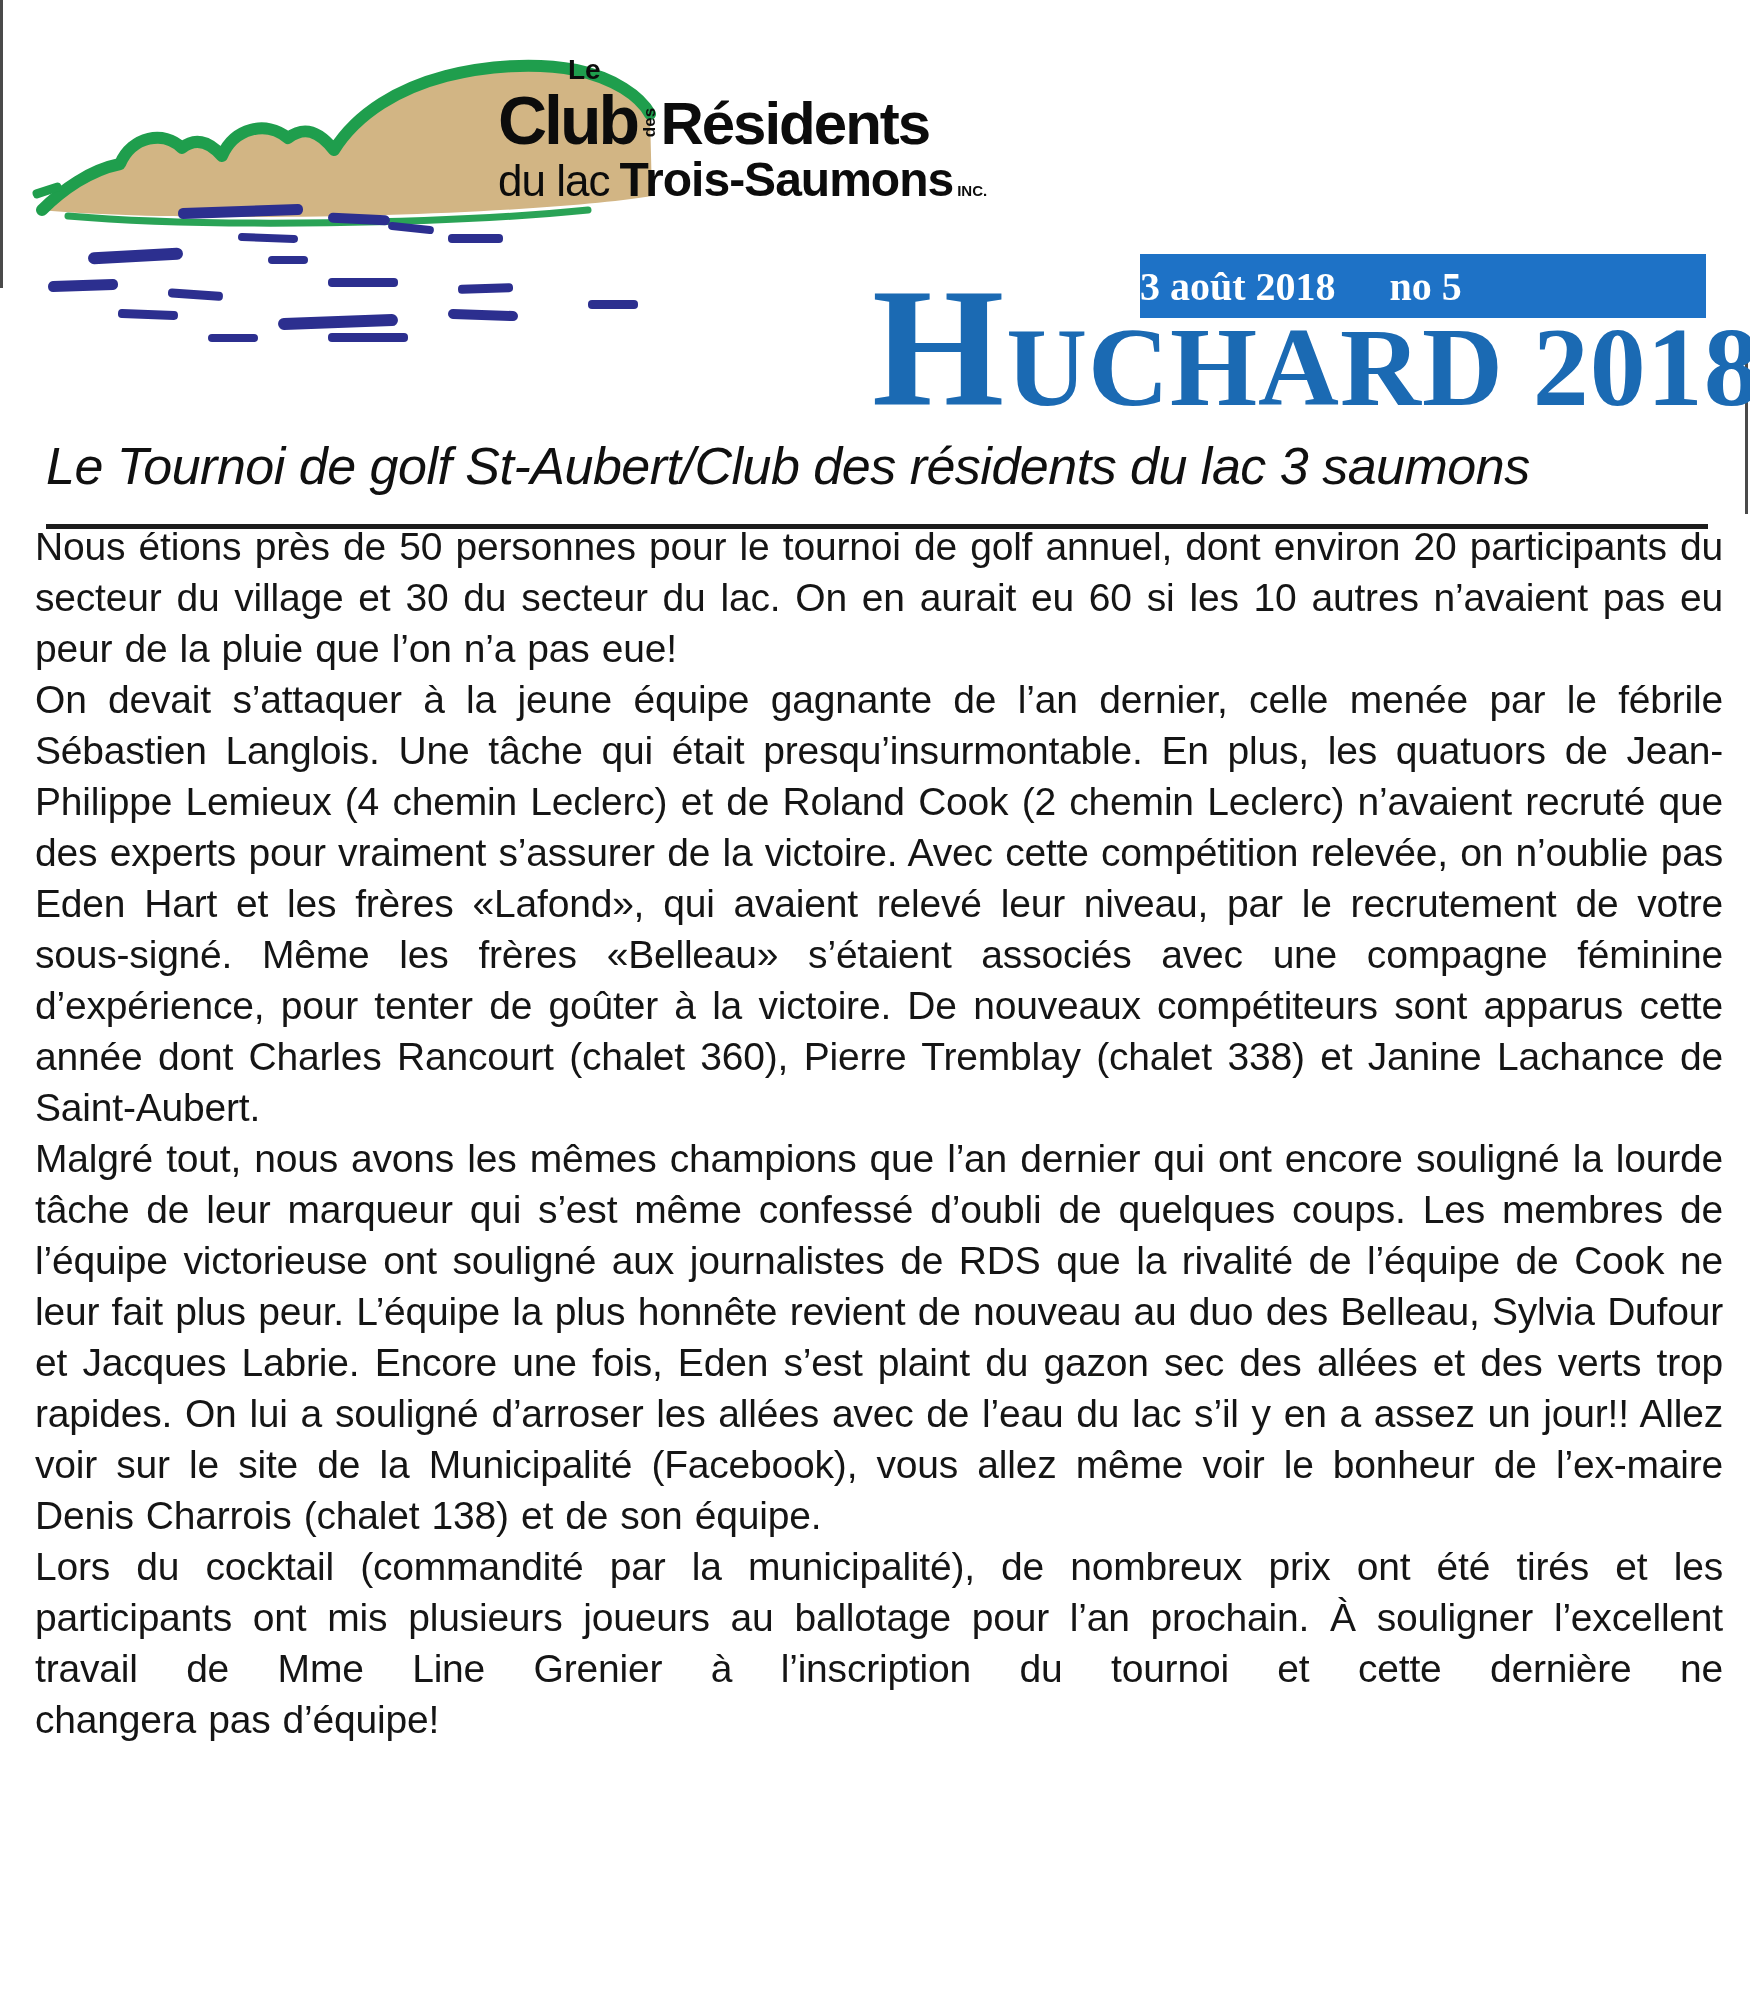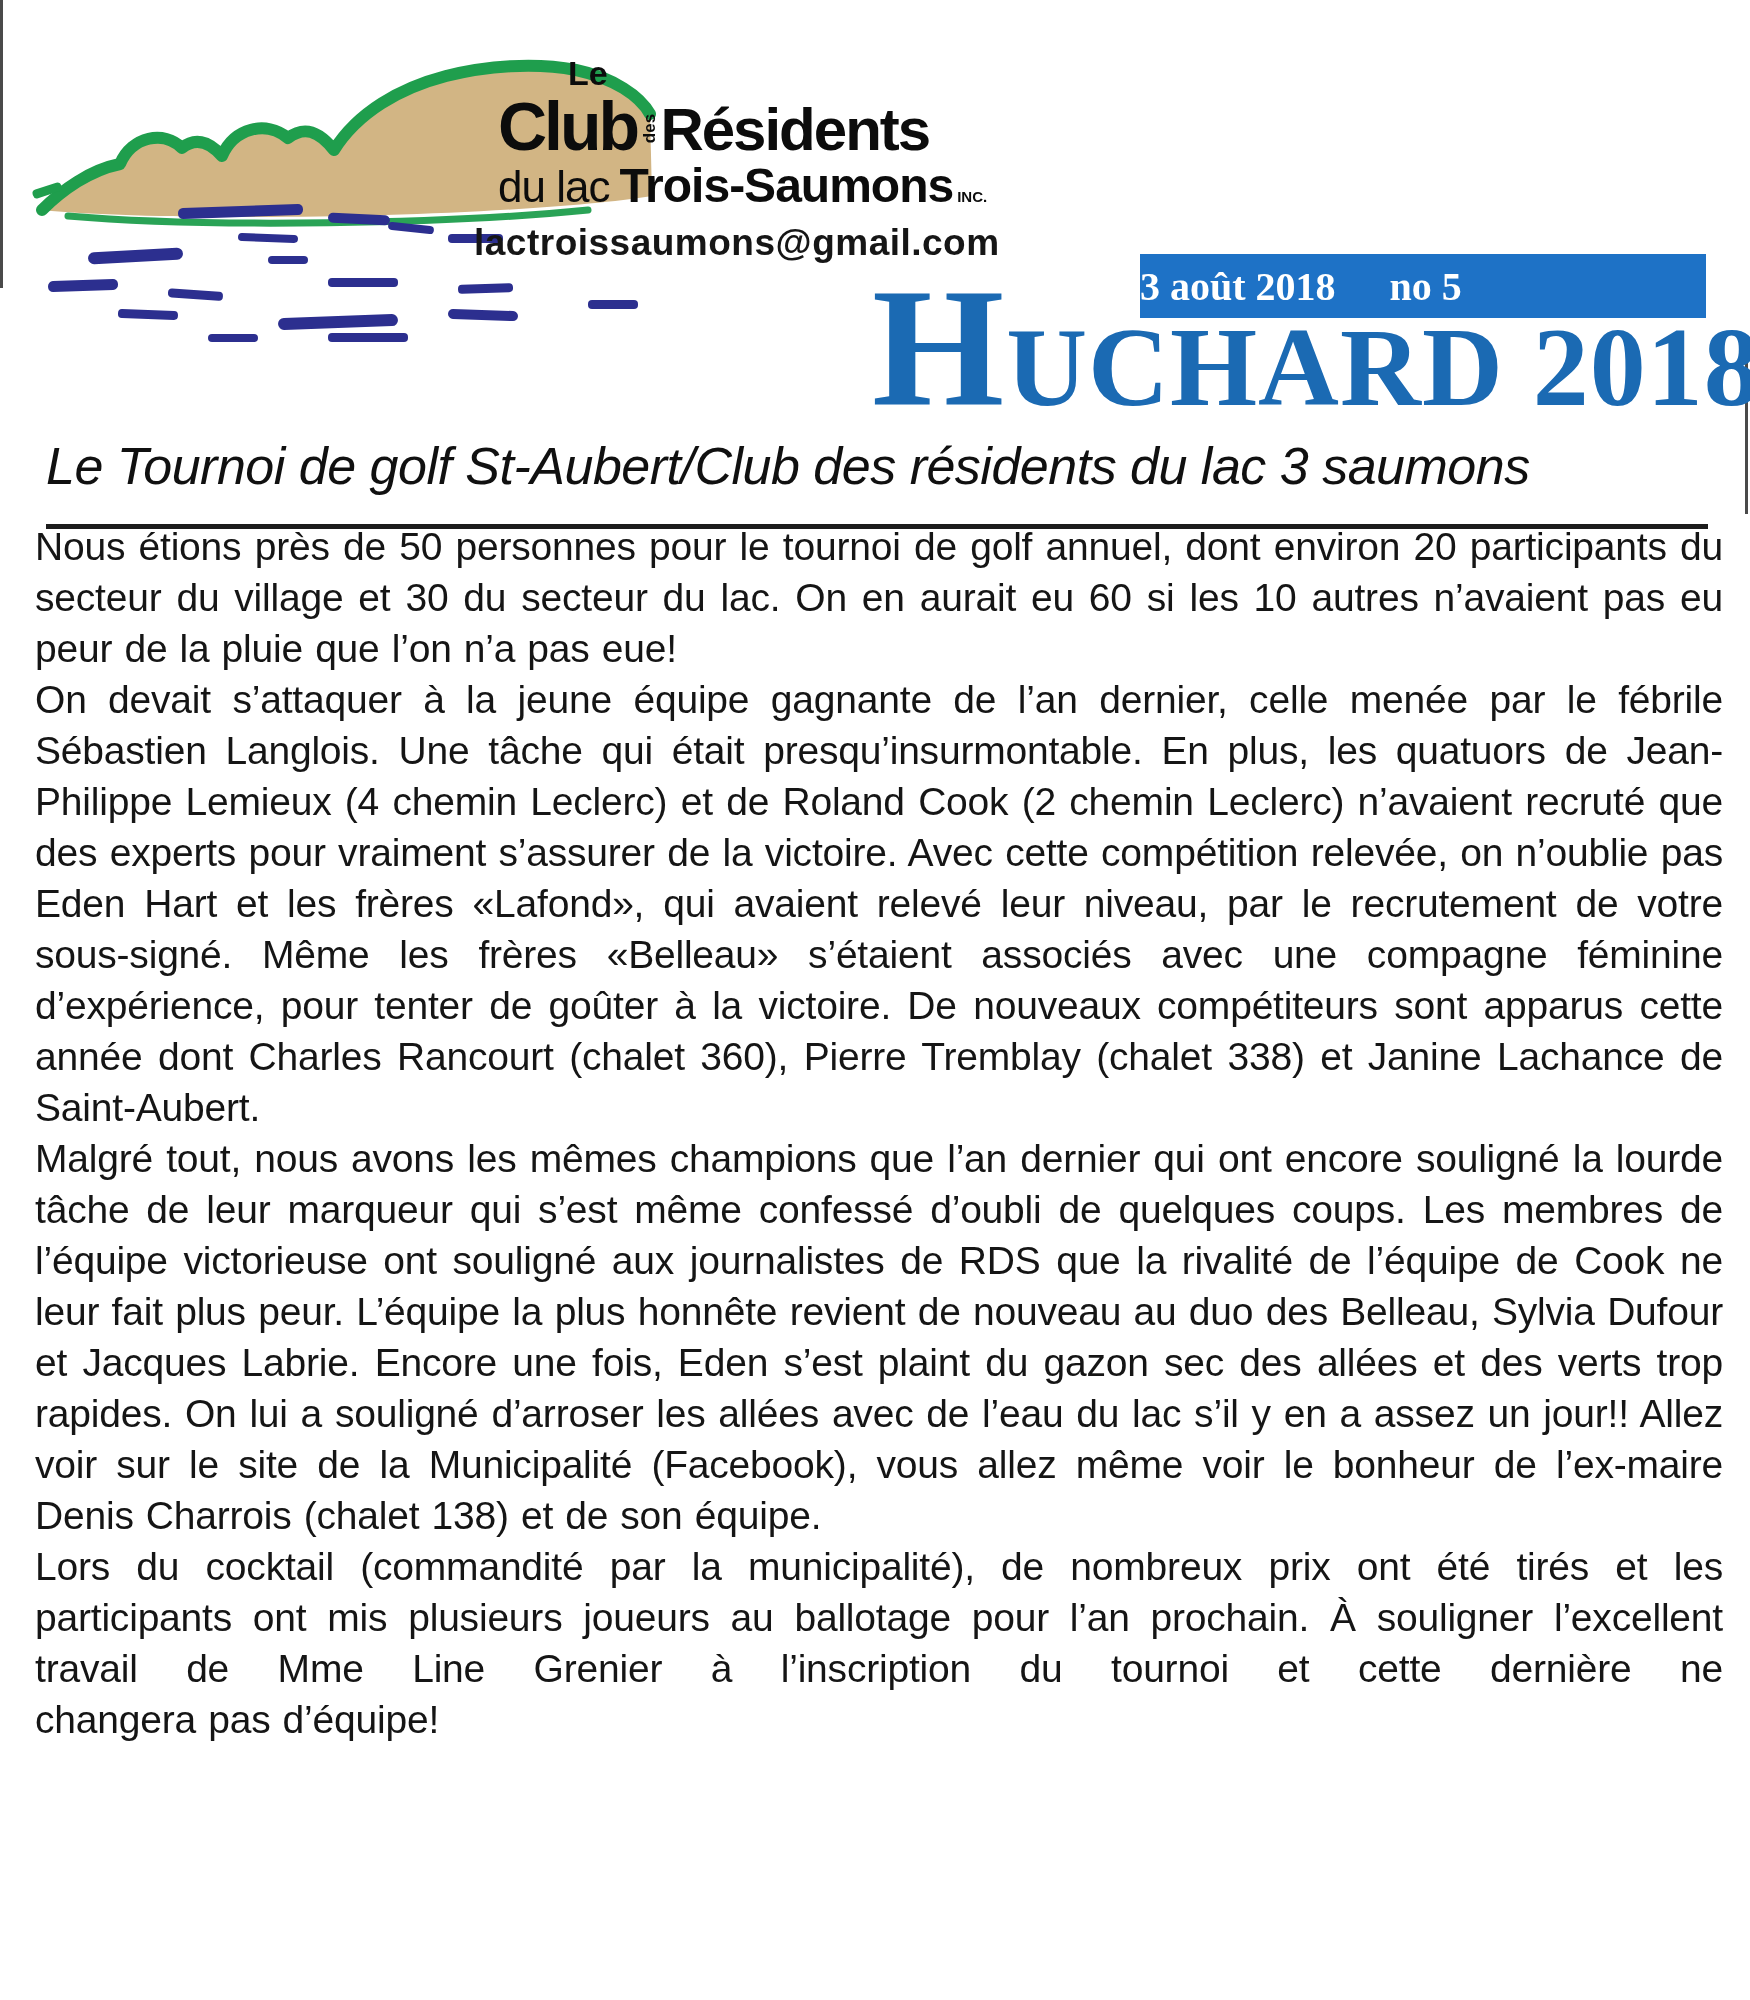--- a/index.html
+++ b/index.html
@@ -21,21 +21,21 @@
 
   
   .logo-art{position:absolute;left:28px;top:38px;}
   .land-fill{fill:var(--logo_sand);}
   .ridge{fill:none;stroke:var(--logo_green);stroke-width:12;stroke-linecap:round;stroke-linejoin:round;}
   .ridge-thin{fill:none;stroke:var(--logo_green);stroke-width:7;stroke-linecap:round;opacity:.95;}
   .water{fill:var(--water_navy);}
   .green-bit{fill:var(--logo_green);}
 
   .logo-text{position:absolute;left:498px;top:56px;color:#0c0c0c;line-height:1;}
-  .lt-le{display:block;font-weight:bold;font-size:34px;margin-left:70px;margin-bottom:2px;}
+  .lt-le{display:block;font-weight:bold;font-size:28px;margin-left:70px;margin-bottom:2px;}
   .lt-line1{display:flex;align-items:baseline;}
   .lt-club{font-size:68px;font-weight:bold;letter-spacing:-3px;}
   .lt-des{display:inline-block;font-size:17px;font-weight:bold;transform:rotate(-90deg);position:relative;top:-16px;margin:0 -4px 0 -2px;}
   .lt-residents{font-size:60px;font-weight:bold;letter-spacing:-2px;}
   .lt-line2{display:flex;align-items:baseline;margin-top:2px;}
   .lt-dulac{font-size:44px;font-weight:500;margin-right:10px;letter-spacing:-1px;}
   .lt-ts{font-size:48px;font-weight:bold;letter-spacing:-1px;}
   .lt-inc{font-size:15px;font-weight:bold;margin-left:4px;}
   .lt-email{display:block;font-size:37px;font-weight:bold;margin-top:14px;margin-left:-24px;letter-spacing:.5px;color:#161616;}
 
@@ -114,21 +114,20 @@
     <span class="lt-line1">
       <span class="lt-club">Club</span>
       <span class="lt-des">des</span>
       <span class="lt-residents">Résidents</span>
     </span>
     <span class="lt-line2">
       <span class="lt-dulac">du lac</span>
       <span class="lt-ts">Trois-Saumons</span>
       <span class="lt-inc">INC.</span>
     </span>
-    <span class="lt-email">lactroissaumons@gmail.com</span>
   </div>
 
   <div class="issue-badge">
     <span>3 août 2018</span>
     <span>no 5</span>
   </div>
 
   <div class="masthead">
     <span class="mh-initial">H</span>
     <span class="mh-rest">UCHARD 2018</span>

